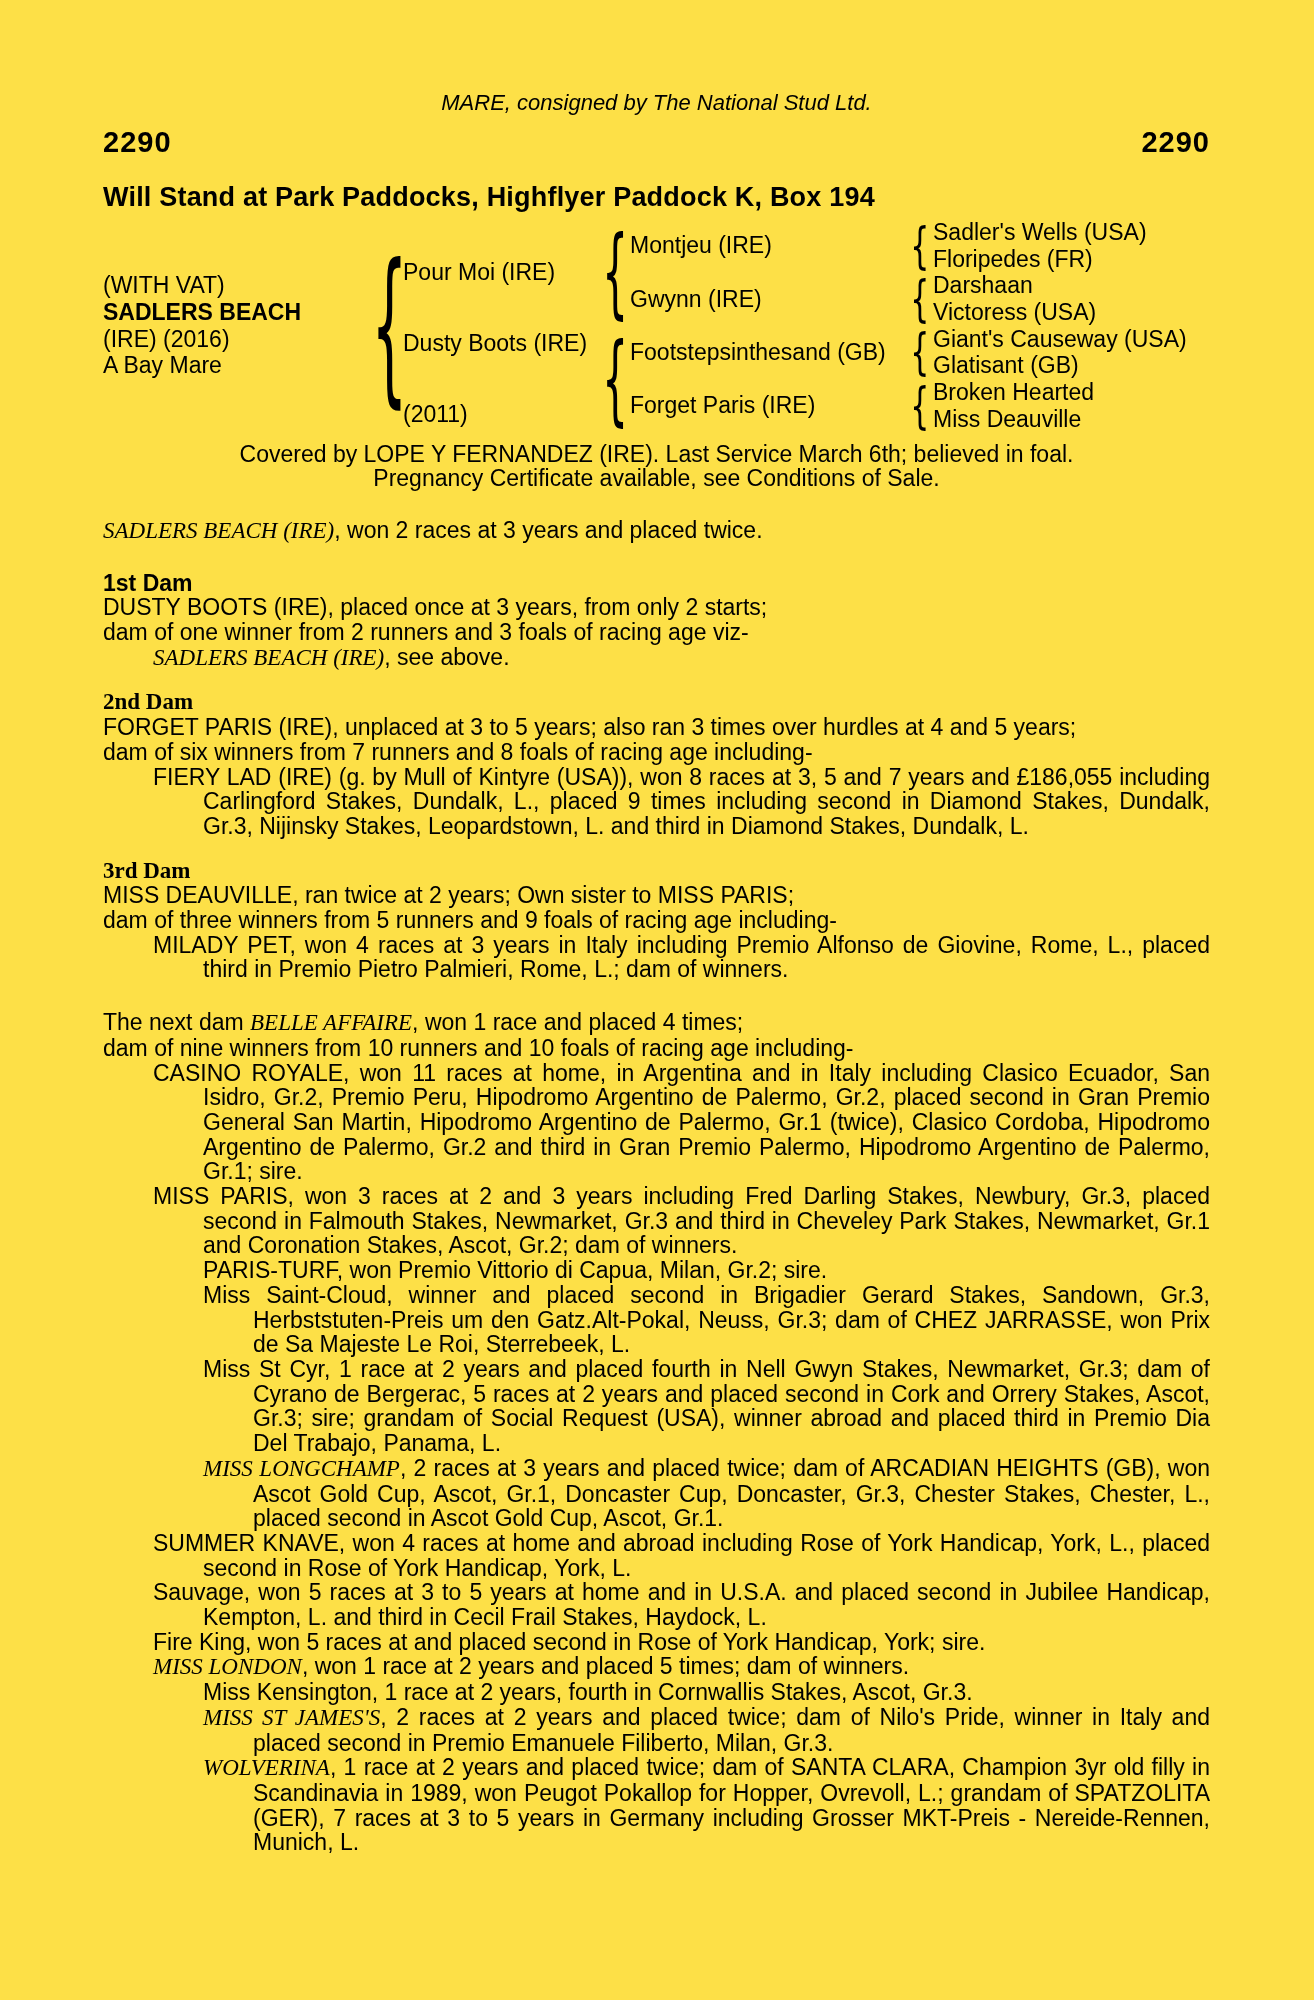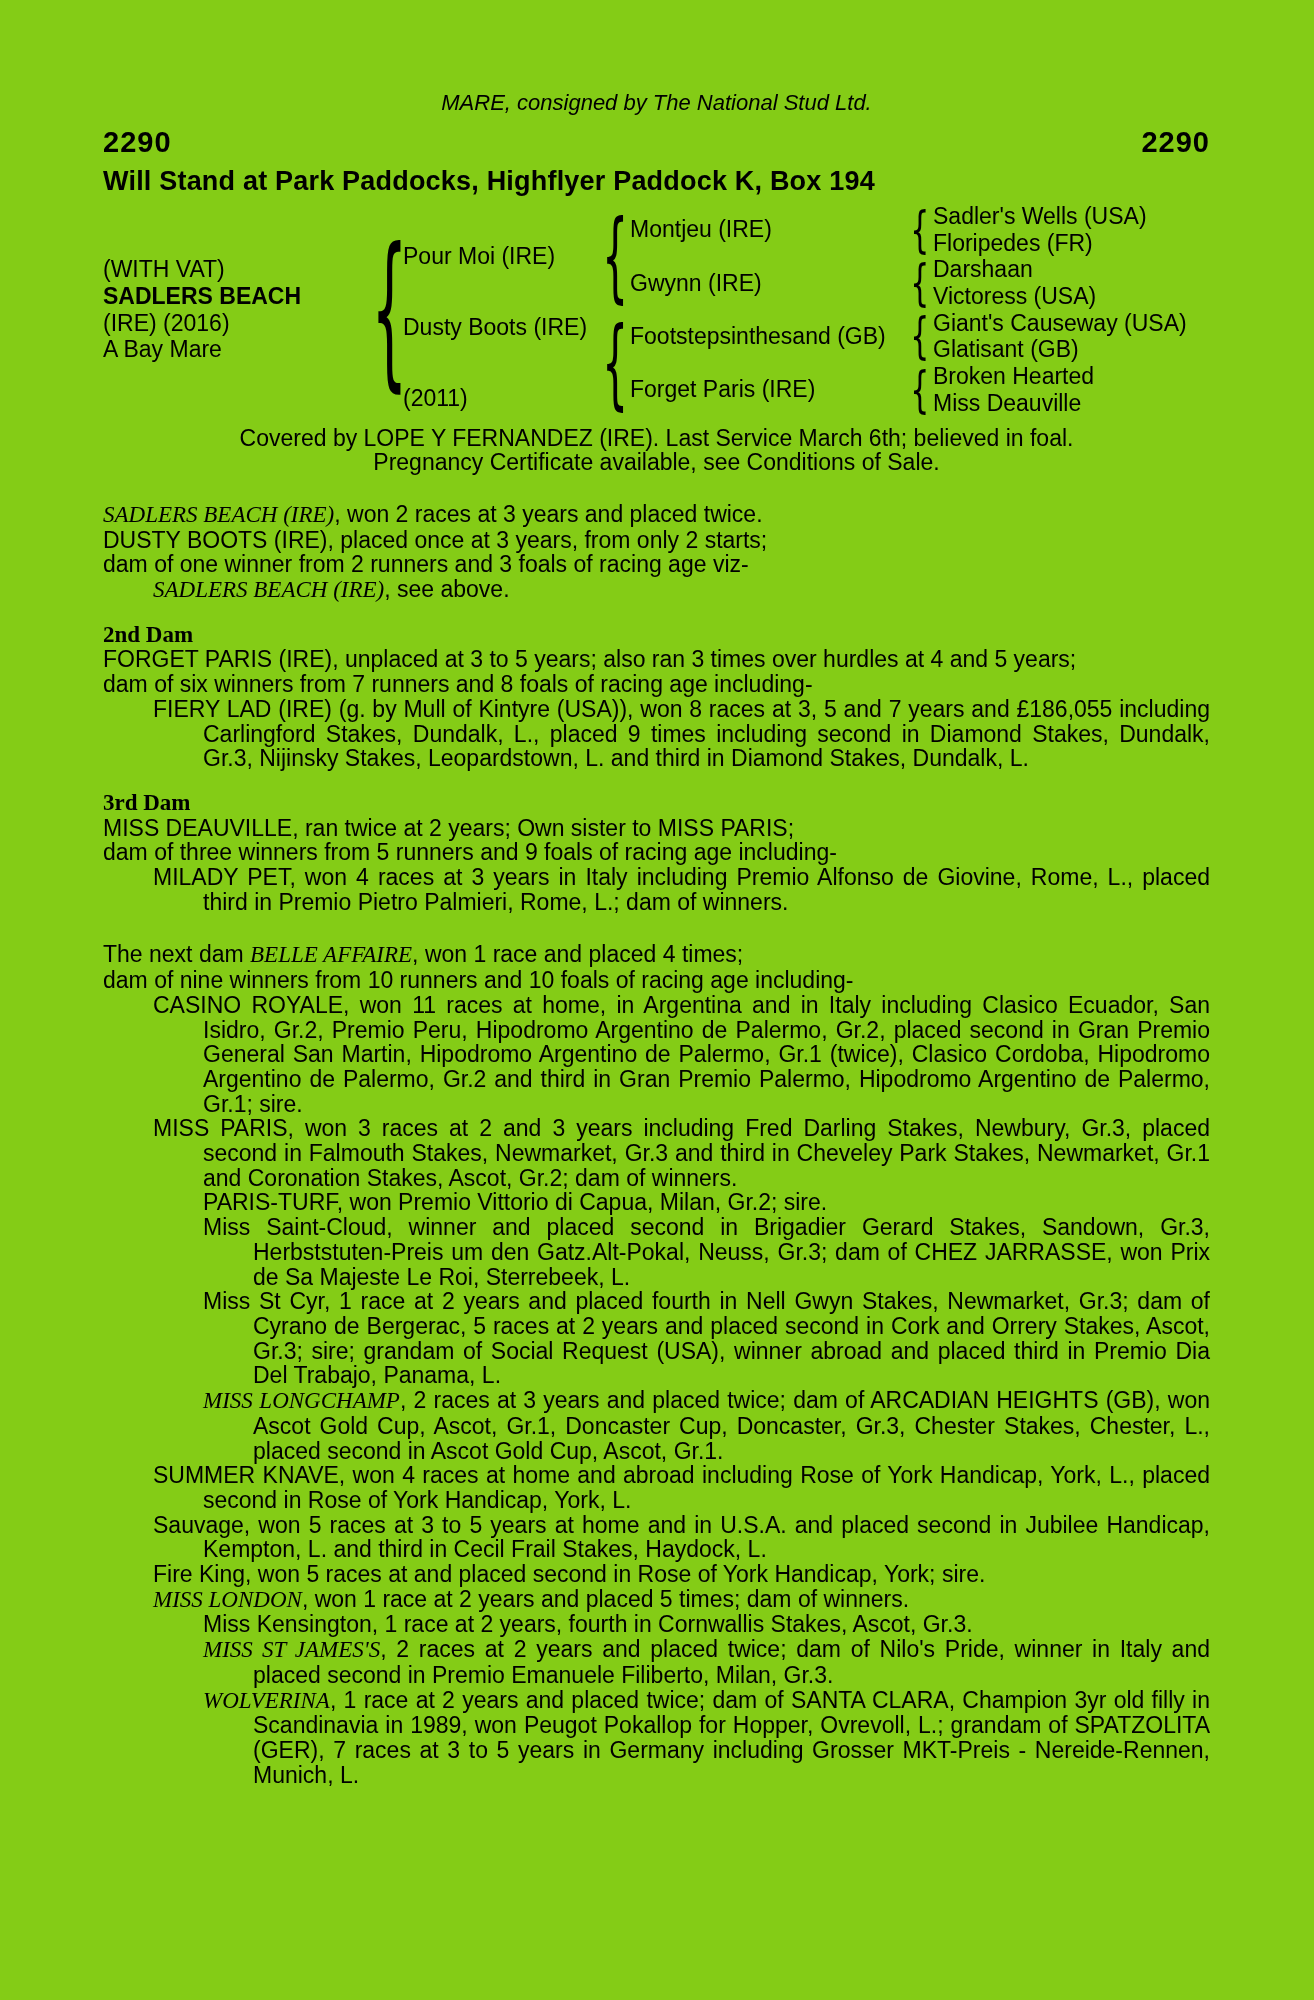--- a/index.html
+++ b/index.html
@@ -1,20 +1,20 @@
 <!DOCTYPE html>
 <html><head>
 <meta charset="utf-8">
 <style>
   html,body { margin:0; padding:0; background:#e8e8e8; }
   .page {
     position:relative;
     width:1314px; height:2000px;
     margin:0 auto;
-    background:#84cc16;
+    background:#fde047;
     color:#000000;
     font-family:"Liberation Sans","DejaVu Sans",sans-serif;
     font-size:23px;
     box-sizing:border-box;
     padding:0 104px 0 103px;
     overflow:hidden;
   }
   .consignor {
     padding-top:92px;
     text-align:center;
@@ -25,21 +25,21 @@
   .lot-row {
     display:flex;
     justify-content:space-between;
     margin-top:6px;
     font-weight:bold;
     font-size:29px;
     line-height:44px;
     letter-spacing:1px;
   }
   .stand {
-    margin-top:4px;
+    margin-top:20px;
     font-weight:bold;
     font-size:27px;
     line-height:27px;
     letter-spacing:0.2px;
   }
   
   .pg {
     margin-top:8px;
     display:grid;
     grid-template-columns:272px 28px 197px 30px 276px 27px 1fr;
@@ -145,20 +145,21 @@
     <div class="ped-g3 g3-7">Broken Hearted</div>
     <div class="ped-g3 g3-8">Miss Deauville</div>
 
   </div>
 
   <div class="covered covered-first">Covered by LOPE Y FERNANDEZ (IRE). Last Service March 6th; believed in foal.</div>
   <div class="covered">Pregnancy Certificate available, see Conditions of Sale.</div>
 
   <div class="para mt27"><span class="st-i">SADLERS BEACH (IRE)</span><span>, </span><span class="st-b">won</span><span> 2 races at 3 years and placed twice.</span></div>
 
+  <div class="sec-head mt27">1st Dam</div>
   <div class="para"><span>DUSTY BOOTS (IRE), placed once at 3 years, from only 2 starts;</span></div>
   <div class="para"><span>dam of </span><span class="st-b">one winner</span><span> from 2 runners and 3 foals of racing age viz-</span></div>
   <div class="para ind1"><span class="st-i">SADLERS BEACH (IRE)</span><span>, see above.</span></div>
 
   <div class="sec-head mt20">2nd Dam</div>
   <div class="para"><span>FORGET PARIS (IRE), unplaced at 3 to 5 years; also ran 3 times over hurdles at 4 and 5 years;</span></div>
   <div class="para"><span>dam of </span><span class="st-b">six winners</span><span> from 7 runners and 8 foals of racing age including-</span></div>
   <div class="para hang1"><span class="st-b">FIERY LAD (IRE)</span><span> (g. by Mull of Kintyre (USA)), won 8 races at 3, 5 and 7 years and £186,055 including Carlingford Stakes, Dundalk, </span><span class="st-b">L.</span><span>, placed 9 times including second in Diamond Stakes, Dundalk, </span><span class="st-b">Gr.3</span><span>, Nijinsky Stakes, Leopardstown, </span><span class="st-b">L.</span><span> and third in Diamond Stakes, Dundalk, </span><span class="st-b">L.</span></div>
 
   <div class="sec-head mt20">3rd Dam</div>

